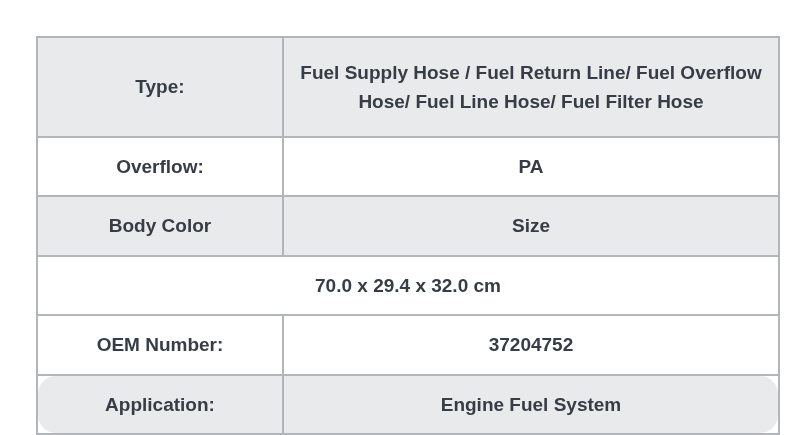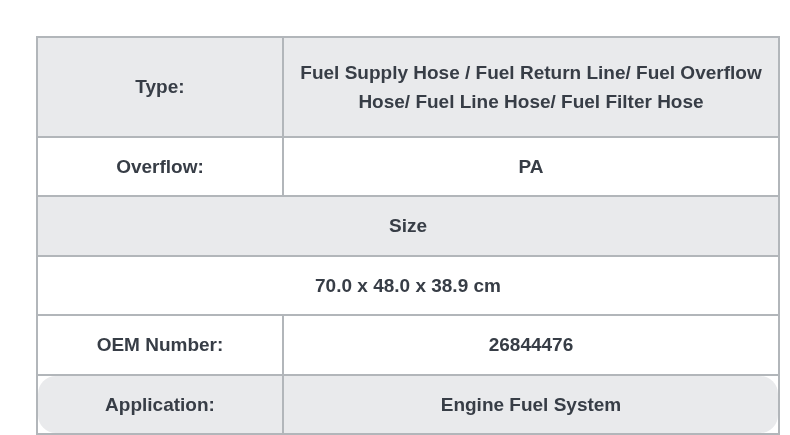--- a/index.html
+++ b/index.html
@@ -63,31 +63,32 @@
     <div class="cell label">Type:</div>
     <div class="cell value">Fuel Supply Hose / Fuel Return Line/ Fuel Overflow Hose/ Fuel Line Hose/ Fuel Filter Hose</div>
   </div>
 
   <div class="row">
     <div class="cell label">Overflow:</div>
     <div class="cell value">PA</div>
   </div>
 
   <div class="row alt">
+    <div class="cell label">Body Color</div>
     <div class="cell value">Size</div>
   </div>
 
   <div class="row">
-    <div class="cell value">70.0 x 48.0 x 38.9 cm</div>
+    <div class="cell value">70.0 x 29.4 x 32.0 cm</div>
   </div>
 
 
   <div class="row">
     <div class="cell label">OEM Number:</div>
-    <div class="cell value">26844476</div>
+    <div class="cell value">37204752</div>
   </div>
 
   <div class="row alt">
     <div class="cell label">Application:</div>
     <div class="cell value">Engine Fuel System</div>
   </div>
 
 </div>
 
 </body></html>

